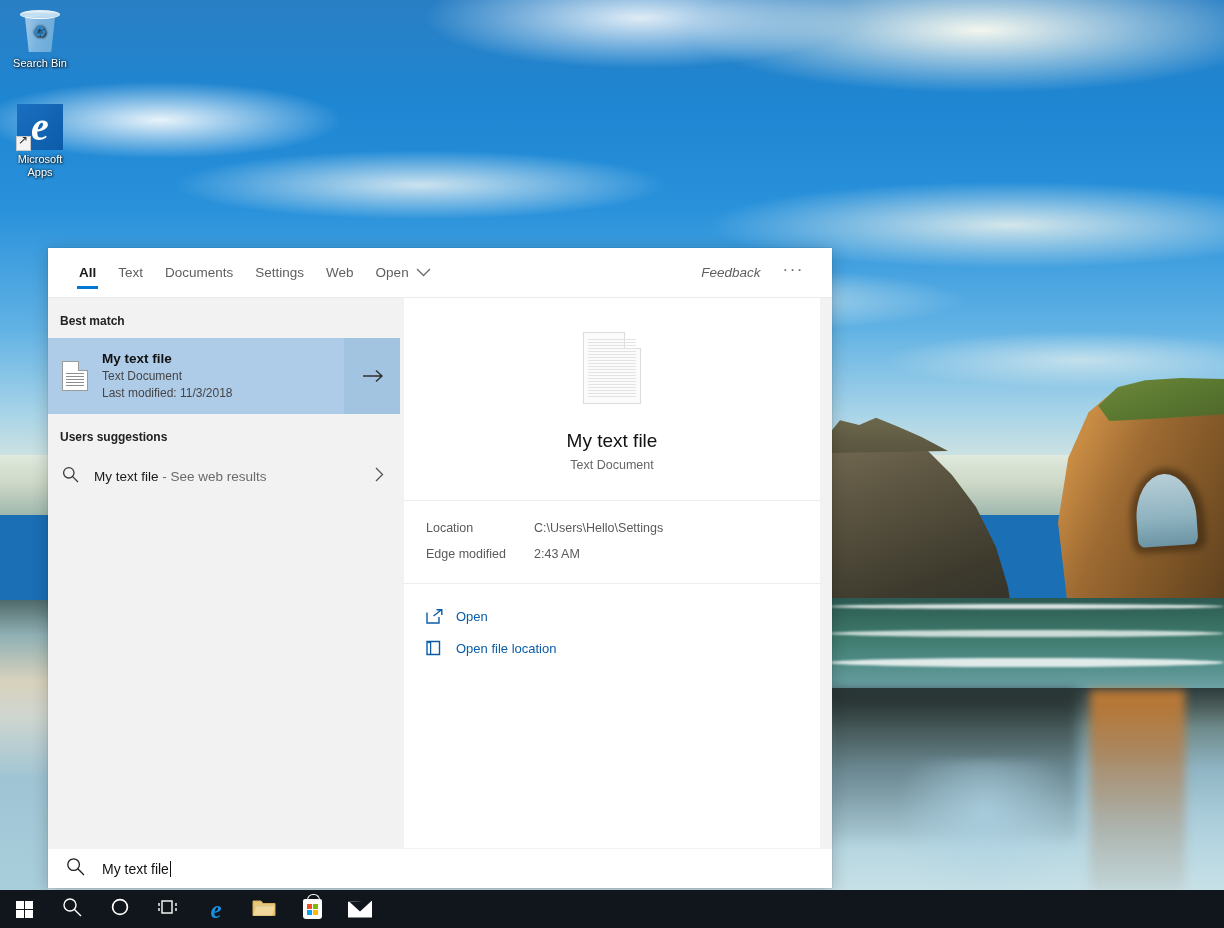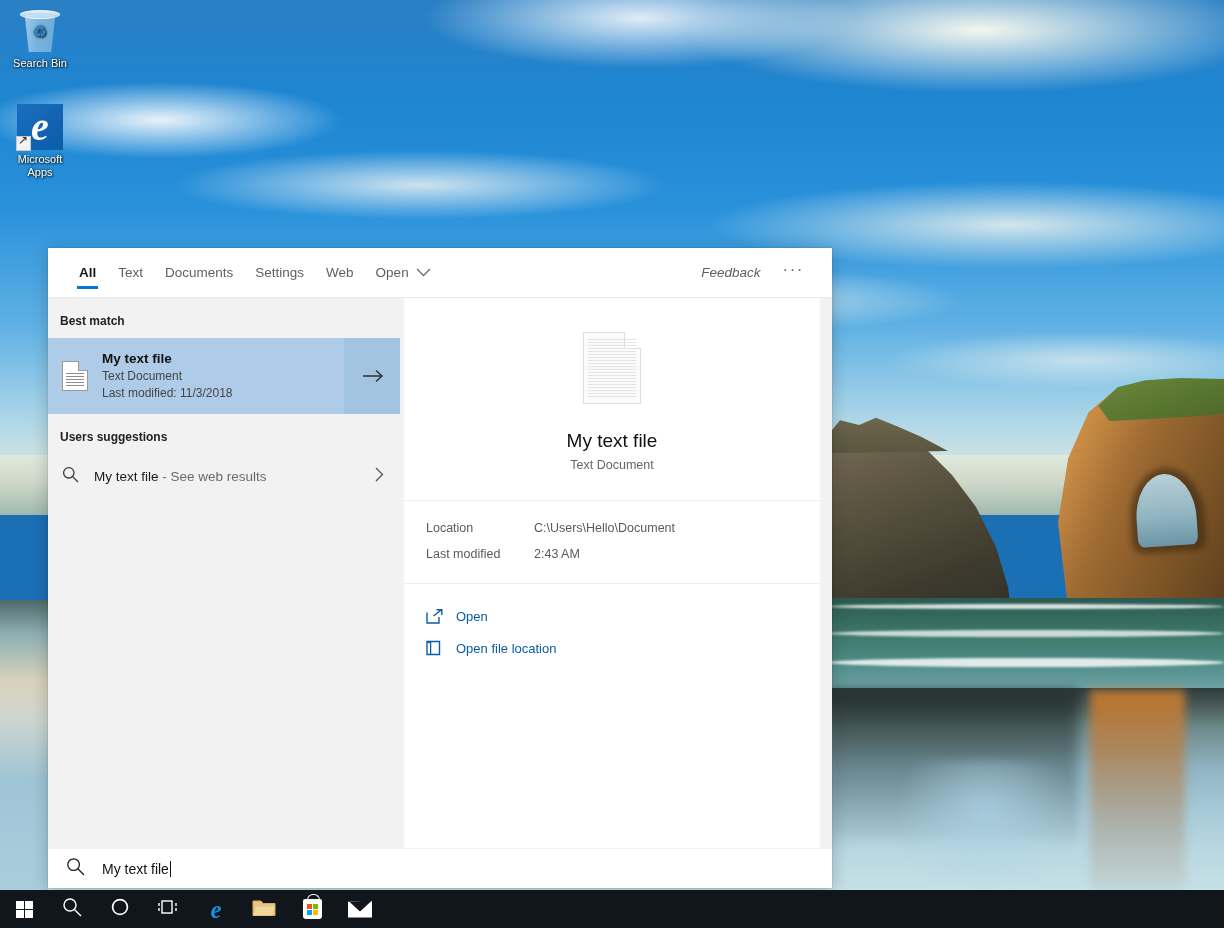--- a/index.html
+++ b/index.html
@@ -438,24 +438,24 @@
             <div class="hero-title">My text file</div>
             <div class="hero-sub">Text Document</div>
           </div>
         </div>
 
         <div class="card-sep"></div>
 
         <div class="card meta">
           <div class="meta-row">
             <div class="meta-k">Location</div>
-            <div class="meta-v">C:\Users\Hello\Document</div>
+            <div class="meta-v">C:\Users\Hello\Settings</div>
           </div>
           <div class="meta-row">
-            <div class="meta-k">Last modified</div>
+            <div class="meta-k">Edge modified</div>
             <div class="meta-v">2:43 AM</div>
           </div>
         </div>
 
         <div class="card-sep"></div>
 
         <div class="card actions">
           <div class="act">
             <span class="act-ico">
               <svg width="17" height="15" viewBox="0 0 17 15">

